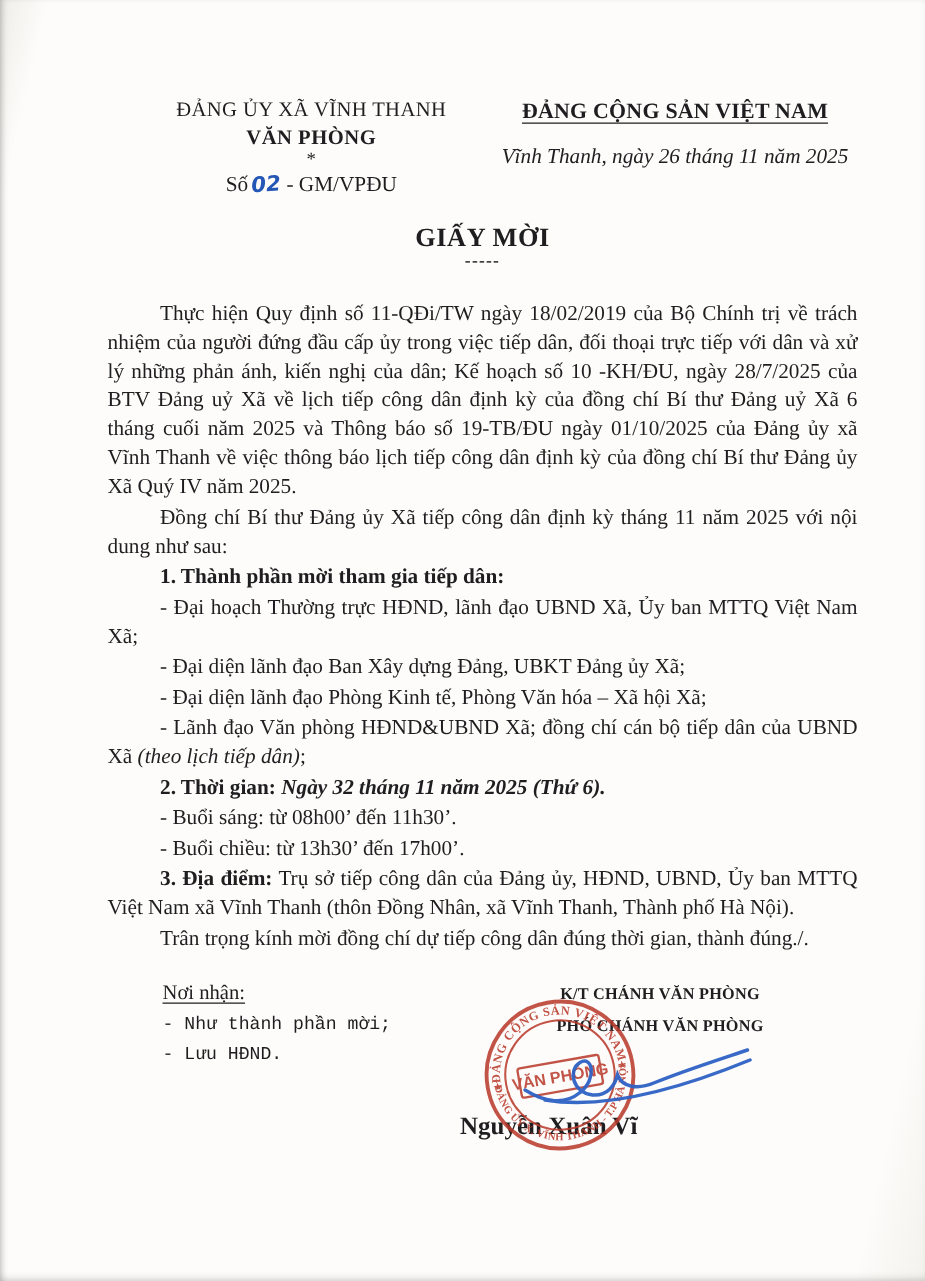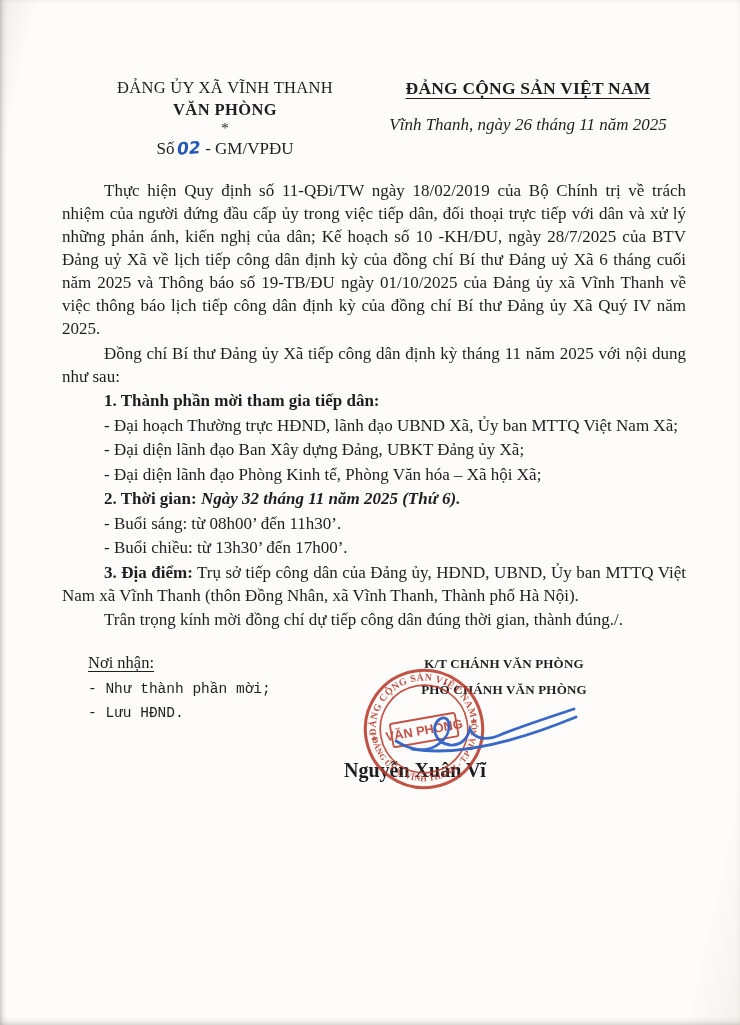--- a/index.html
+++ b/index.html
@@ -2,21 +2,21 @@
 <html lang="vi"><head>
 <meta charset="utf-8">
 <style>
   * { margin:0; padding:0; box-sizing:border-box; }
   html,body { width:740px; background:#d9d8d4; }
   body { font-family:"Liberation Serif","DejaVu Serif",serif; color:#1e1e20; }
   .page {
     position:relative; width:740px; height:1025px; overflow:hidden;
     background:linear-gradient(103deg,#efede8 0%,#fdfcfa 4%,#fdfcfa 94%,#f4f2ed 100%);
     box-shadow:inset 4px 0 6px -3px rgba(0,0,0,.25), inset 0 -5px 8px -4px rgba(0,0,0,.18);
-    padding:78px 54px 0 62px;
+    padding:78px 54px 0 86px;
   }
   
   .hdr { display:flex; margin-bottom:20px; }
   .hdr-left { width:290px; text-align:center; margin-left:18px; }
   .hdr-right { flex:1; text-align:center; }
   .org-parent { font-size:16.5px; letter-spacing:.3px; }
   .org-name { font-size:16.5px; font-weight:bold; letter-spacing:.4px; margin-top:2px; }
   .org-star { font-size:15px; line-height:16px; }
   .doc-no { font-size:17px; margin-top:2px; }
   .hand-blue { display:inline-block; color:#2456b5; font-family:"DejaVu Sans",sans-serif;
@@ -31,21 +31,21 @@
   .dashes { font-size:14px; font-weight:bold; letter-spacing:1px; line-height:14px; }
   
   .body-text { font-size:17px; line-height:23px; text-align:justify; }
   .body-text p { margin:1.5px 0; text-indent:42px; }
   .closing { margin-top:3px; }
   i.inline-it { font-style:italic; }
   b { font-weight:bold; }
   .bi { font-weight:bold; font-style:italic; }
   
   .footer { position:relative; height:210px; margin-top:20px; }
-  .recips { position:absolute; left:26px; top:2px; font-size:16px; }
+  .recips { position:absolute; left:44px; top:2px; font-size:16px; }
   .recips .rhead { text-decoration:underline; text-underline-offset:3px; font-size:16.5px; }
   .recips .ritem { font-size:14.5px; margin-top:8px;font-family:Liberation Mono, monospace; }
   .sign-blk { position:absolute; left:282px; top:0; width:320px; text-align:center; }
   .sig-title { font-size:13px; font-weight:bold; letter-spacing:.2px; line-height:26px; }
   .signer { position:absolute; left:282px; top:108px; width:320px; 
             font-size:20px; font-weight:bold; }
   .stamp-wrap { position:absolute; left:292px; top:8px; width:140px; height:140px; z-index:1; }
   .sig-wrap { position:absolute; left:322px; top:32px; width:214px; height:82px; z-index:2; }
 </style>
 </head>
@@ -59,28 +59,33 @@
       <div class="org-name">VĂN PHÒNG</div>
       <div class="org-star">*</div>
       <div class="doc-no"><span>Số</span><span class="hand-blue">02</span><span>- GM/VPĐU</span></div>
     </div>
     <div class="hdr-right">
       <div class="national">ĐẢNG CỘNG SẢN VIỆT NAM</div>
       <div class="dateline">Vĩnh Thanh, ngày 26 tháng 11 năm 2025</div>
     </div>
   </div>
 
+  <div class="title-blk">
+    <div class="doc-title">GIẤY MỜI</div>
+    <div class="dashes">-----</div>
+  </div>
 
   <div class="body-text">
     <p>Thực hiện Quy định số 11-QĐi/TW ngày 18/02/2019 của Bộ Chính trị về trách nhiệm của người đứng đầu cấp ủy trong việc tiếp dân, đối thoại trực tiếp với dân và xử lý những phản ánh, kiến nghị của dân; Kế hoạch số 10 -KH/ĐU, ngày 28/7/2025 của BTV Đảng uỷ Xã về lịch tiếp công dân định kỳ của đồng chí Bí thư Đảng uỷ Xã 6 tháng cuối năm 2025 và Thông báo số 19-TB/ĐU ngày 01/10/2025 của Đảng ủy xã Vĩnh Thanh về việc thông báo lịch tiếp công dân định kỳ của đồng chí Bí thư Đảng ủy Xã Quý IV năm 2025.</p>
     <p>Đồng chí Bí thư Đảng ủy Xã tiếp công dân định kỳ tháng 11 năm 2025 với nội dung như sau:</p>
     <p><b>1. Thành phần mời tham gia tiếp dân:</b></p>
     <p>- Đại hoạch Thường trực HĐND, lãnh đạo UBND Xã, Ủy ban MTTQ Việt Nam Xã;</p>
     <p>- Đại diện lãnh đạo Ban Xây dựng Đảng, UBKT Đảng ủy Xã;</p>
     <p>- Đại diện lãnh đạo Phòng Kinh tế, Phòng Văn hóa – Xã hội Xã;</p>
+    <p><span>- Lãnh đạo Văn phòng HĐND&amp;UBND Xã; đồng chí cán bộ tiếp dân của UBND Xã</span> <i class="inline-it">(theo lịch tiếp dân)</i><span>;</span></p>
     <p><b>2. Thời gian:</b> <span class="bi">Ngày 32 tháng 11 năm 2025 (Thứ 6).</span></p>
     <p>- Buổi sáng: từ 08h00’ đến 11h30’.</p>
     <p>- Buổi chiều: từ 13h30’ đến 17h00’.</p>
     <p><b>3. Địa điểm:</b> <span>Trụ sở tiếp công dân của Đảng ủy, HĐND, UBND, Ủy ban MTTQ Việt Nam xã Vĩnh Thanh (thôn Đồng Nhân, xã Vĩnh Thanh, Thành phố Hà Nội).</span></p>
     <p class="closing">Trân trọng kính mời đồng chí dự tiếp công dân đúng thời gian, thành đúng./.</p>
   </div>
 
   <div class="footer">
     <div class="recips">
       <div class="rhead">Nơi nhận:</div>

